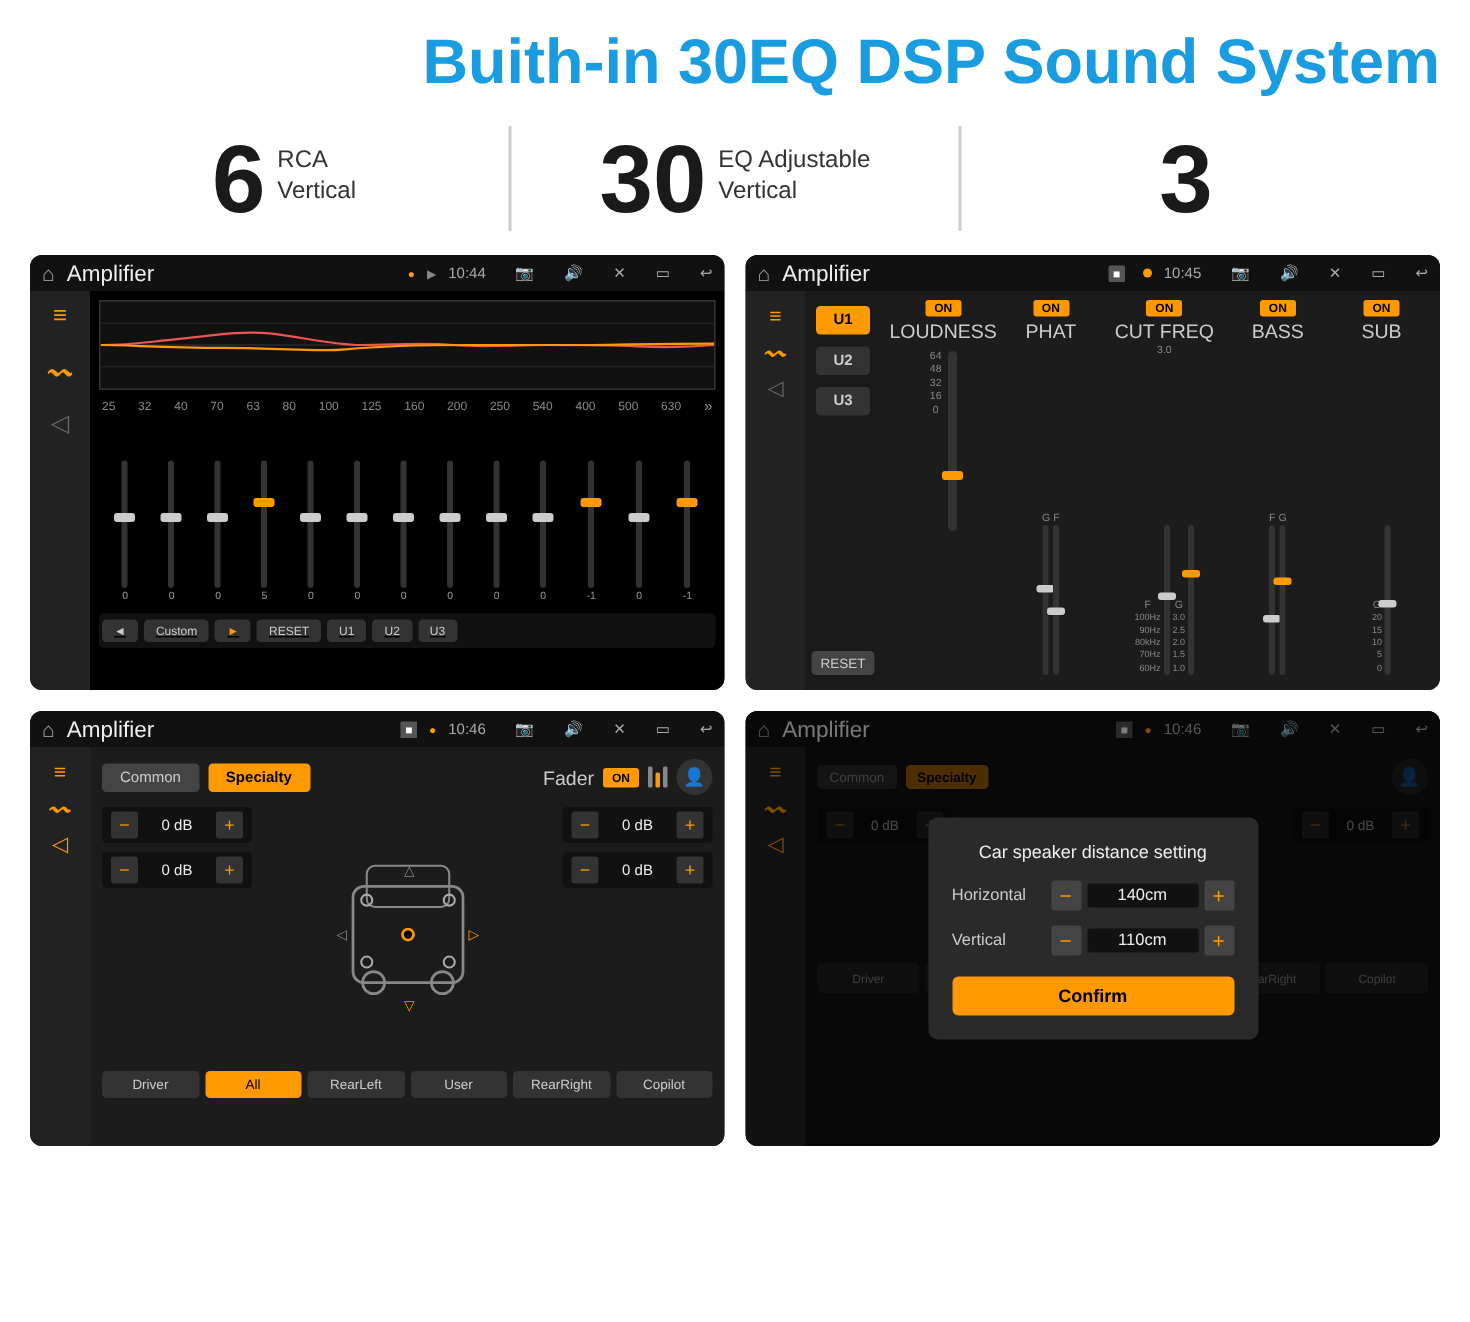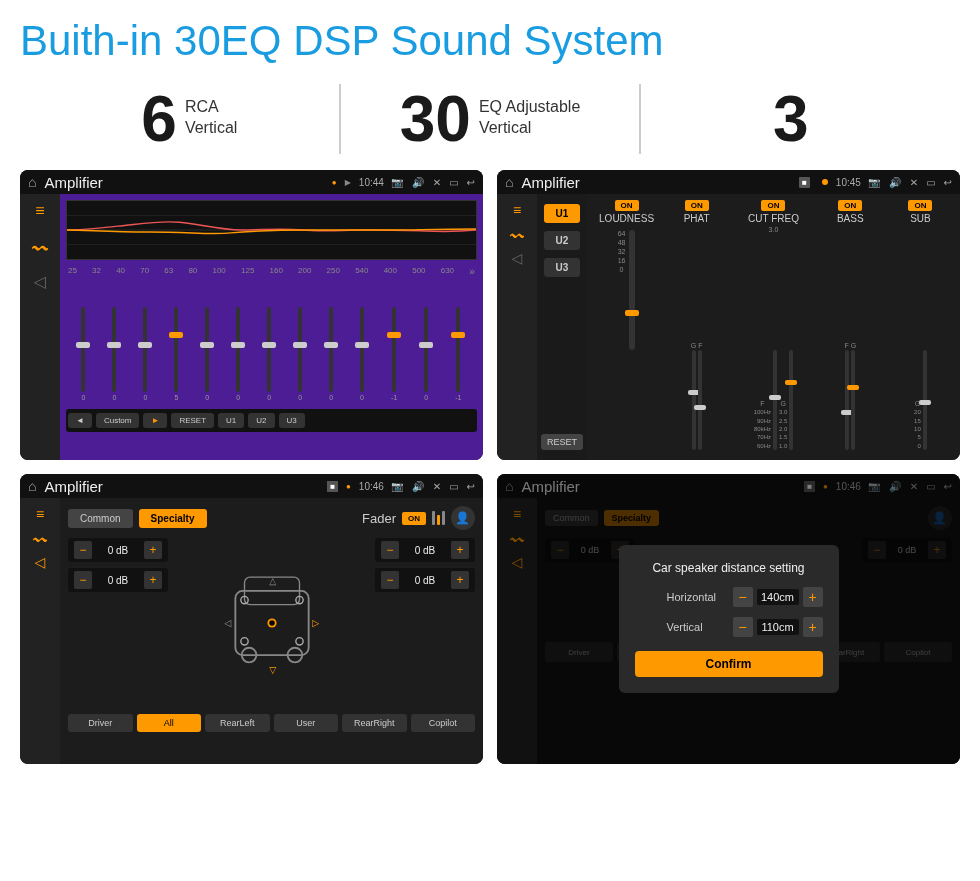--- a/index.html
+++ b/index.html
@@ -6,24 +6,24 @@
     body {
       width: 980px;
       height: 881px;
       background: #fff;
       font-family: Arial, sans-serif;
       overflow: hidden;
     }
 
     
     .main-title {
-      text-align: left;
+      text-align: right;
       color: #1a9de0;
       font-size: 42px;
-      font-weight: 400;
+      font-weight: 700;
       padding: 18px 20px 10px;
       line-height: 1.1;
     }
 
     
     .stats-row {
       display: flex;
       justify-content: center;
       align-items: center;
       padding: 10px 60px 16px;
@@ -77,21 +77,21 @@
     .status-bar {
       background: #111;
       display: flex;
       align-items: center;
       padding: 4px 8px;
       gap: 8px;
       height: 24px;
     }
     .status-home { color: #aaa; font-size: 14px; }
     .status-title { color: #eee; font-size: 15px; flex: 1; }
-    .status-icons { color: #aaa; font-size: 10px; display: flex; gap: 8px; align-items: center; }
+    .status-icons { color: #aaa; font-size: 10px; display: flex; gap: 20px; align-items: center; }
     .status-dot { width: 5px; height: 5px; border-radius: 50%; background: #f90; margin-left: 4px; }
 
     
     .side-icons {
       position: absolute;
       left: 0;
       top: 24px;
       bottom: 0;
       width: 40px;
       background: #222;
@@ -108,22 +108,23 @@
     }
     .side-icon-gray { color: #666; }
 
     
     .content-area {
       position: absolute;
       left: 40px;
       top: 24px;
       right: 0;
       bottom: 0;
-      background: #4c1d95;
+      background: #000000;
       padding: 6px;
+      text-decoration: underline;
     }
     .eq-graph {
       background: #111;
       border: 1px solid #333;
       height: 60px;
       margin-bottom: 6px;
       position: relative;
       overflow: hidden;
     }
     .eq-labels {
@@ -200,21 +201,21 @@
     .u-btn-inactive { background: #333; color: #ccc; }
     .on-badge {
       background: #f90;
       color: #000;
       font-size: 8px;
       font-weight: bold;
       padding: 1px 6px;
       border-radius: 2px;
     }
     .col-label {
-      font-size: 10px;
+      font-size: 13px;
       color: #ccc;
       text-align: right;
     }
     .tab-btn {
       background: #444;
       color: #ccc;
       font-size: 10px;
       padding: 4px 12px;
       border-radius: 3px;
       border: none;
@@ -288,21 +289,20 @@
       color: #eee;
       font-size: 12px;
       text-align: center;
       margin-bottom: 12px;
     }
     .dialog-row {
       display: flex;
       align-items: center;
       gap: 6px;
       margin-bottom: 10px;
-      margin-left: 32px;
     }
     .dialog-label {
       color: #ccc;
       font-size: 11px;
       width: 60px;
     }
     .dialog-ctrl {
       display: flex;
       align-items: center;
       gap: 4px;

